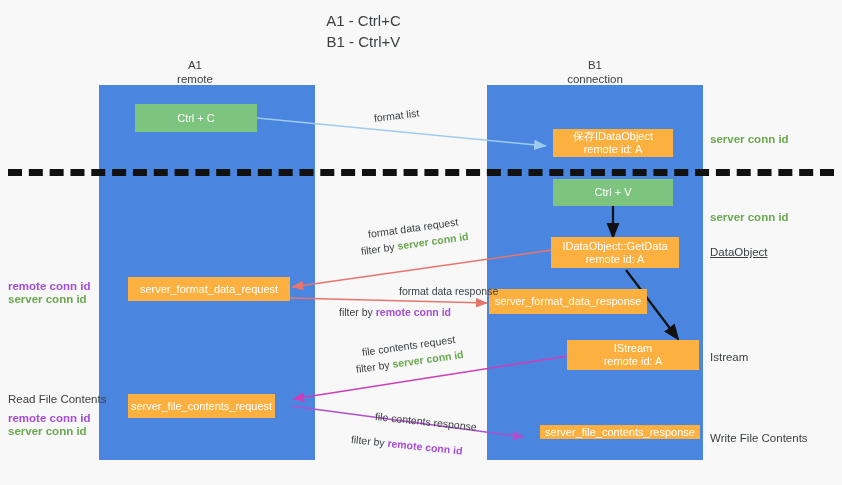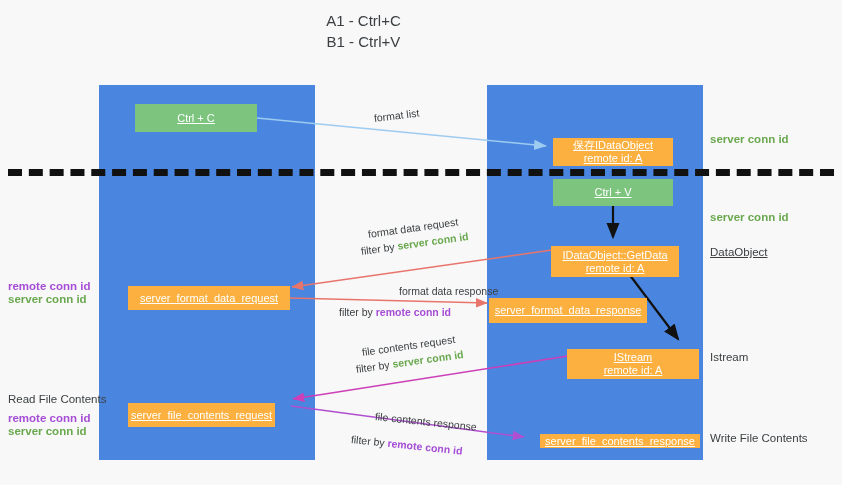--- a/index.html
+++ b/index.html
@@ -54,24 +54,23 @@
     display: flex;
     align-items: center;
     justify-content: center;
     text-align: center;
     color: #ffffff;
     font-size: 11px;
     line-height: 13px;
     white-space: pre-line;
     box-sizing: border-box;
     padding: 2px 4px;
-    text-decoration: underline;
   }
   .node.green { background: #7dc57f; }
-  .node.orange { background: #fbb03f; margin-top: 9px; }
+  .node.orange { background: #fbb03f; }
 
   
   .divider {
     left: 8px;
     top: 169px;
     width: 826px;
     height: 0;
     border-top: 7px dashed #111111;
   }
 
@@ -107,20 +106,24 @@
   }
 </style>
 </head>
 <body>
 
 <div id="stage">
 
   <div class="abs title">A1 - Ctrl+C
 B1 - Ctrl+V</div>
 
+  <div class="abs col-head" style="left:130px; top:58px; width:130px;">A1
+remote</div>
+  <div class="abs col-head" style="left:530px; top:58px; width:130px;">B1
+connection</div>
 
   <div class="abs lane" style="left:99px; top:85px; width:216px; height:375px;"></div>
   <div class="abs lane" style="left:487px; top:85px; width:216px; height:375px;"></div>
 
   <svg class="overlay" viewBox="0 0 842 485">
     <defs>
       <marker id="ah-blue" markerWidth="9" markerHeight="9" refX="7.5" refY="3.2" orient="auto">
         <path d="M0,0 L8,3.2 L0,6.4 z" fill="#9ecbf0"></path>
       </marker>
       <marker id="ah-red" markerWidth="9" markerHeight="9" refX="7.5" refY="3.2" orient="auto">

